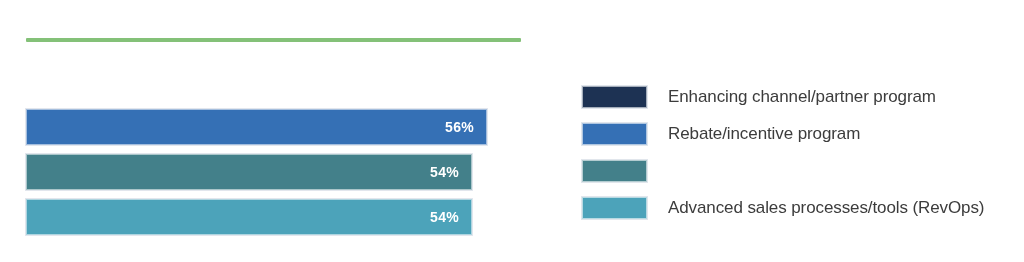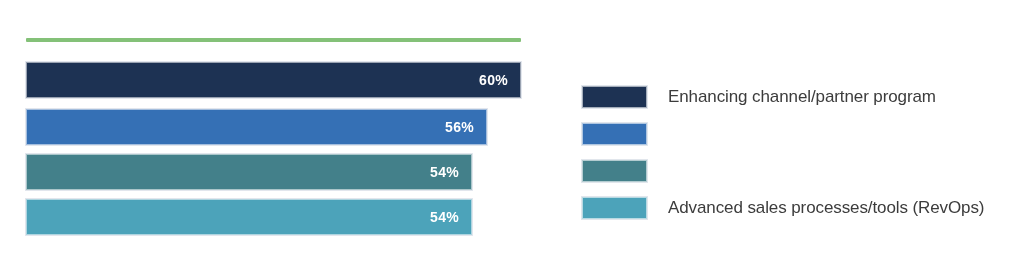--- a/index.html
+++ b/index.html
@@ -132,25 +132,20 @@
 <body>
 
 <div id="chart-figure">
 
   <div id="ghost-title"></div>
 
   <div id="accent-rule" style="background: rgb(132, 193, 120);"></div>
 
   <div id="plot-area">
 
-    <div class="bar-row" id="bar-row-0" style="width: 495px;">
-      <div class="bar" style="background: rgb(29, 50, 83);">
-        <span class="bar-value">60%</span>
-      </div>
-    </div>
 
     <div class="bar-row" id="bar-row-1" style="width: 461px;">
       <div class="bar" style="background: rgb(53, 112, 181);">
         <span class="bar-value">56%</span>
       </div>
     </div>
 
     <div class="bar-row" id="bar-row-2" style="width: 446px;">
       <div class="bar" style="background: rgb(67, 128, 138);">
         <span class="bar-value">54%</span>
@@ -167,20 +162,21 @@
 
   <div id="legend">
 
     <div class="legend-item">
       <span class="legend-swatch" style="background: rgb(29, 50, 83);"></span>
       <span class="legend-label">Enhancing channel/partner program</span>
     </div>
 
     <div class="legend-item">
       <span class="legend-swatch" style="background: rgb(53, 112, 181);"></span>
+      <span class="legend-label">Rebate/incentive program</span>
     </div>
 
     <div class="legend-item">
       <span class="legend-swatch" style="background: rgb(67, 128, 138);"></span>
     </div>
 
     <div class="legend-item">
       <span class="legend-swatch" style="background: rgb(76, 163, 186);"></span>
       <span class="legend-label">Advanced sales processes/tools (RevOps)</span>
     </div>

